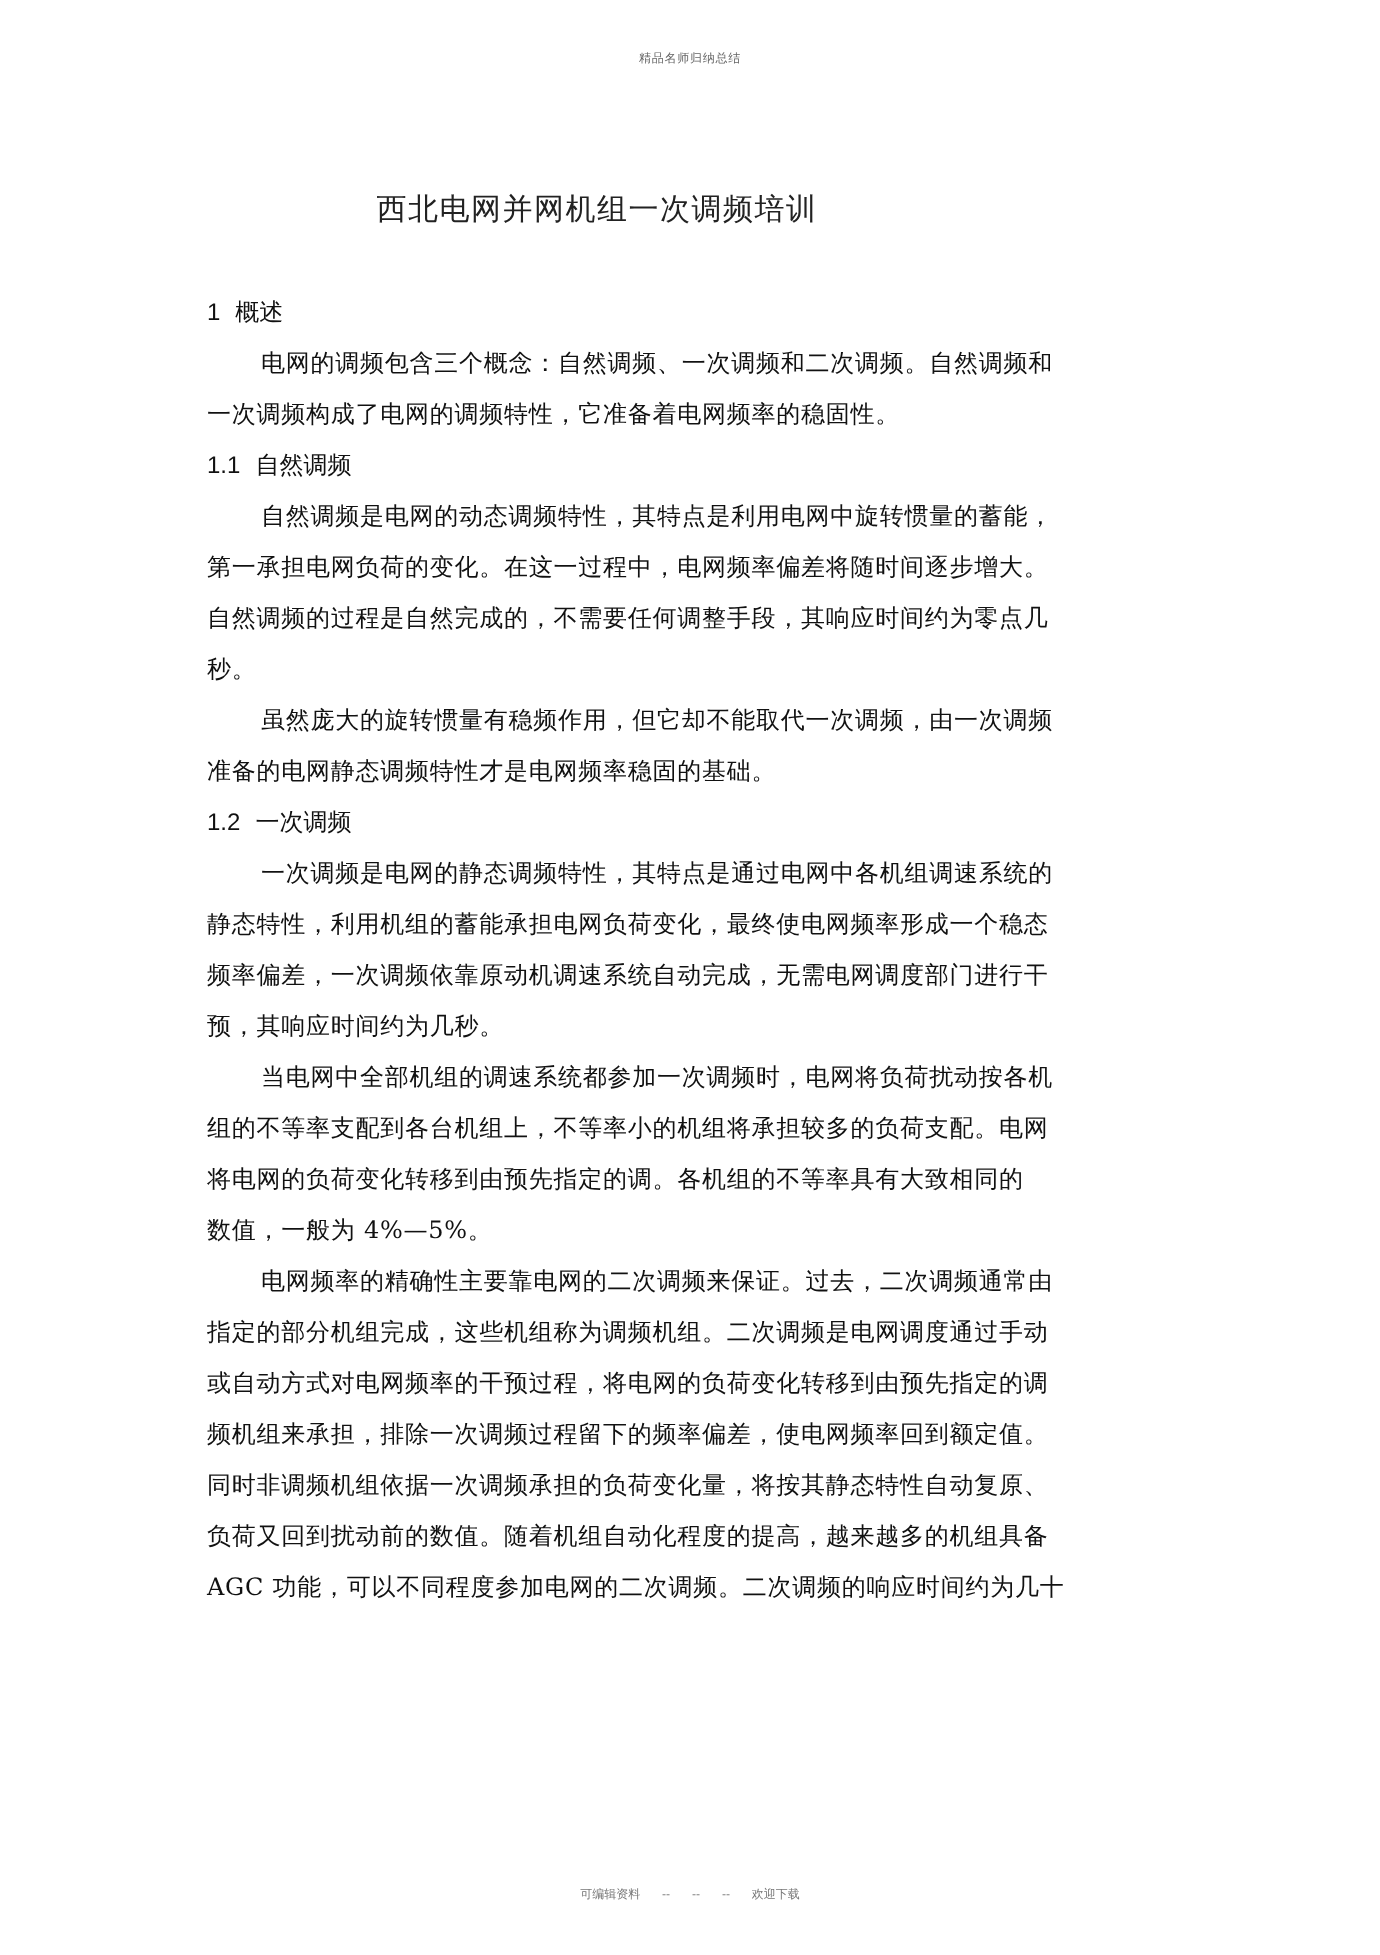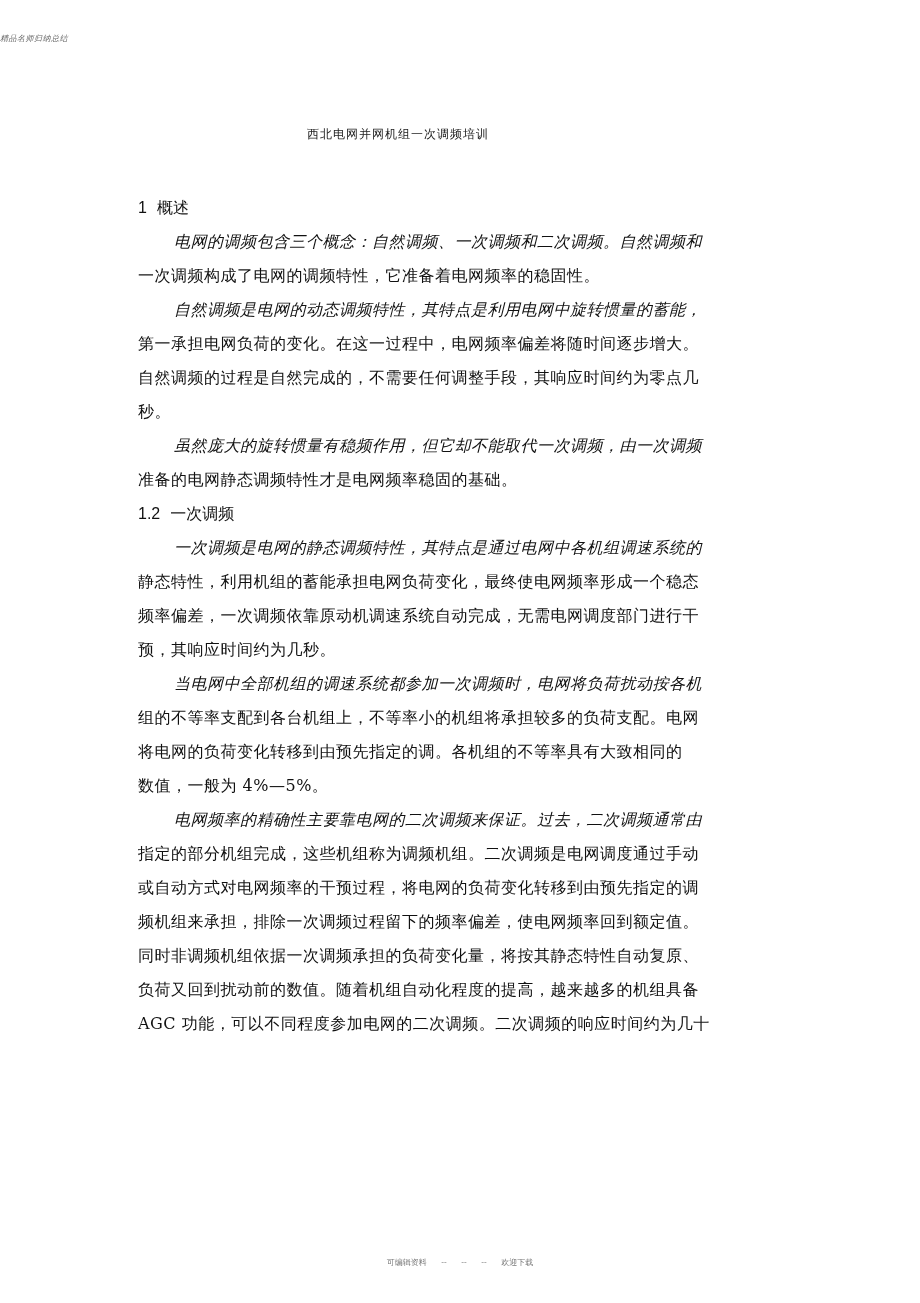--- a/index.html
+++ b/index.html
@@ -1,48 +1,51 @@
 <!DOCTYPE html>
 <html><head>
 <meta charset="utf-8">
 <style>
   html, body { margin: 0; padding: 0; background: #ffffff; }
   body { width: 920px; height: 1303px; position: relative; overflow: hidden;
          font-family: "DejaVu Serif", "Liberation Serif", serif; color: #111; }
-  .header { position: absolute; top: 33px; left: 0; width: 920px; 
-            font-size: 8px; color: #666; letter-spacing: 0.5px; font-style: italic; }
+  .header { position: absolute; top: 33px; left: 0; width: 920px; text-align: center;
+            font-size: 8px; color: #666; letter-spacing: 0.5px; }
   .footer { position: absolute; top: 1257px; left: 0; width: 920px; text-align: center;
             font-size: 8px; color: #777; }
   .footer span { margin: 0 6px; }
   .title { position: absolute; top: 126px; left: 0; width: 796px; text-align: center;
-           font-size: 12px; letter-spacing: 1px; color: #222; }
+           font-size: 20px; letter-spacing: 1px; color: #222; }
   .content { position: absolute; top: 191px; left: 138px; width: 604px; }
   .line { font-size: 16px; height: 34px; line-height: 34px; white-space: nowrap;
           letter-spacing: 0.5px; }
-  .indent { padding-left: 36px; font-style: italic; }
+  .indent { padding-left: 36px; }
   .heading { font-size: 16px; height: 34px; line-height: 34px; white-space: nowrap; }
   .heading .num { font-family: "Liberation Sans", sans-serif; margin-right: 10px; }
 </style>
 </head>
 <body>
 
 <div class="header">精品名师归纳总结</div>
 
 <div class="title">西北电网并网机组一次调频培训</div>
 
 <div class="content">
 
   <div class="heading">
     <span class="num">1</span><span>概述</span>
   </div>
   <div>
     <div class="line indent">电网的调频包含三个概念：自然调频、一次调频和二次调频。自然调频和</div>
     <div class="line">一次调频构成了电网的调频特性，它准备着电网频率的稳固性。</div>
   </div>
 
+  <div class="heading">
+    <span class="num">1.1</span><span>自然调频</span>
+  </div>
   <div>
     <div class="line indent">自然调频是电网的动态调频特性，其特点是利用电网中旋转惯量的蓄能，</div>
     <div class="line">第一承担电网负荷的变化。在这一过程中，电网频率偏差将随时间逐步增大。</div>
     <div class="line">自然调频的过程是自然完成的，不需要任何调整手段，其响应时间约为零点几</div>
     <div class="line">秒。</div>
   </div>
   <div>
     <div class="line indent">虽然庞大的旋转惯量有稳频作用，但它却不能取代一次调频，由一次调频</div>
     <div class="line">准备的电网静态调频特性才是电网频率稳固的基础。</div>
   </div>

